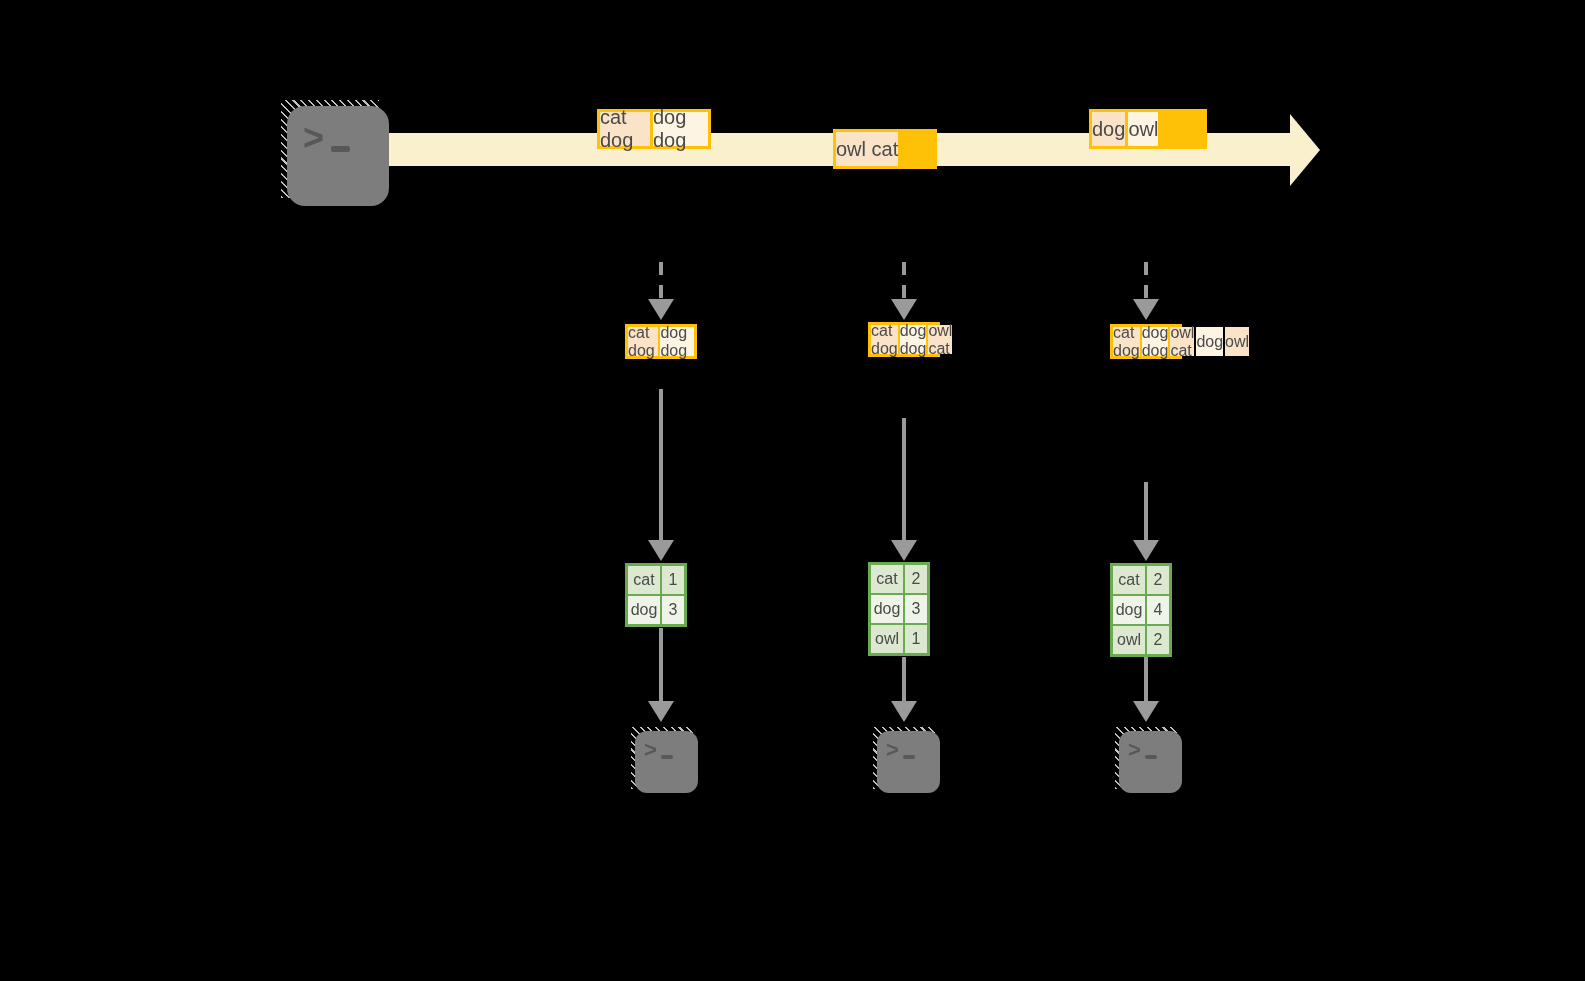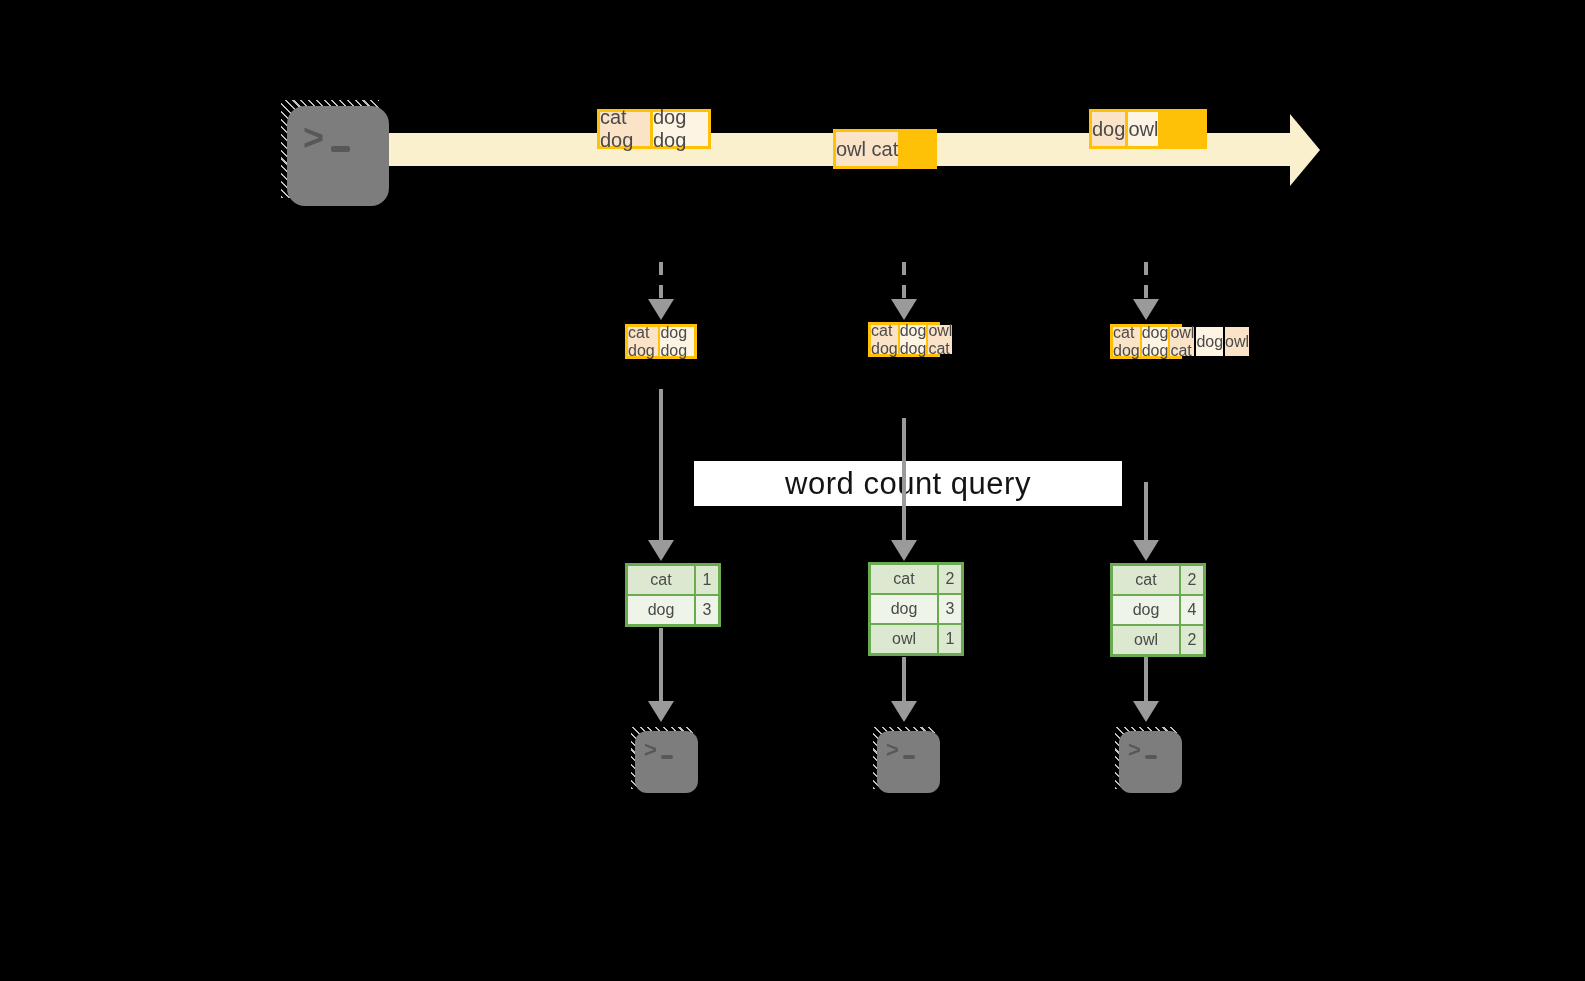--- a/index.html
+++ b/index.html
@@ -39,21 +39,21 @@
   .stack .cell:nth-child(odd){background:var(--cell-peach);}
   .stack .cell:nth-child(even){background:var(--cell-cream);}
   .stream-stack .cell{height:34px;font-size:20px;}
   .state-stack .cell{height:29px;font-size:16px;}
   
   .count-table{position:absolute;border:3px solid var(--green-border);
     background:var(--green-border);display:flex;flex-direction:column;gap:2px;z-index:4;}
   .count-row{display:flex;gap:2px;}
   .count-row div{display:flex;align-items:center;justify-content:center;
     height:28px;color:var(--cell-text);font-size:16px;}
-  .count-row .word{width:66px;}
+  .count-row .word{width:32px;}
   .count-row .num{width:22px;}
   .count-row:nth-child(odd) div{background:var(--green-row-a);}
   .count-row:nth-child(even) div{background:var(--green-row-b);}
   
   .shaft{position:absolute;width:4px;background:var(--arrow-gray);z-index:3;}
   .shaft.dashed{background:repeating-linear-gradient(to bottom,
       var(--arrow-gray) 0 13px,transparent 13px 23px);}
   .head{position:absolute;width:0;height:0;z-index:3;
     border-left:13px solid transparent;border-right:13px solid transparent;
     border-top:21px solid var(--arrow-gray);}
@@ -124,23 +124,20 @@
       <div class="cell">owl cat</div>
     </div>
   <div class="stack state-stack" style="left:1110px;top:324px;width:66px;">
       <div class="cell">cat dog</div>
       <div class="cell">dog dog</div>
       <div class="cell">owl cat</div>
       <div class="cell">dog</div>
       <div class="cell">owl</div>
     </div>
 
-  <div class="banner">
-    <span>word count query</span>
-  </div>
 
   <div class="shaft" style="left:659px;top:389px;height:152px;"></div>
   <div class="head" style="left:648px;top:540px;"></div>
   <div class="shaft" style="left:902px;top:418px;height:123px;"></div>
   <div class="head" style="left:891px;top:540px;"></div>
   <div class="shaft" style="left:1144px;top:482px;height:59px;"></div>
   <div class="head" style="left:1133px;top:540px;"></div>
 
   <div class="count-table" style="left:625px;top:563px;">
       <div class="count-row">

